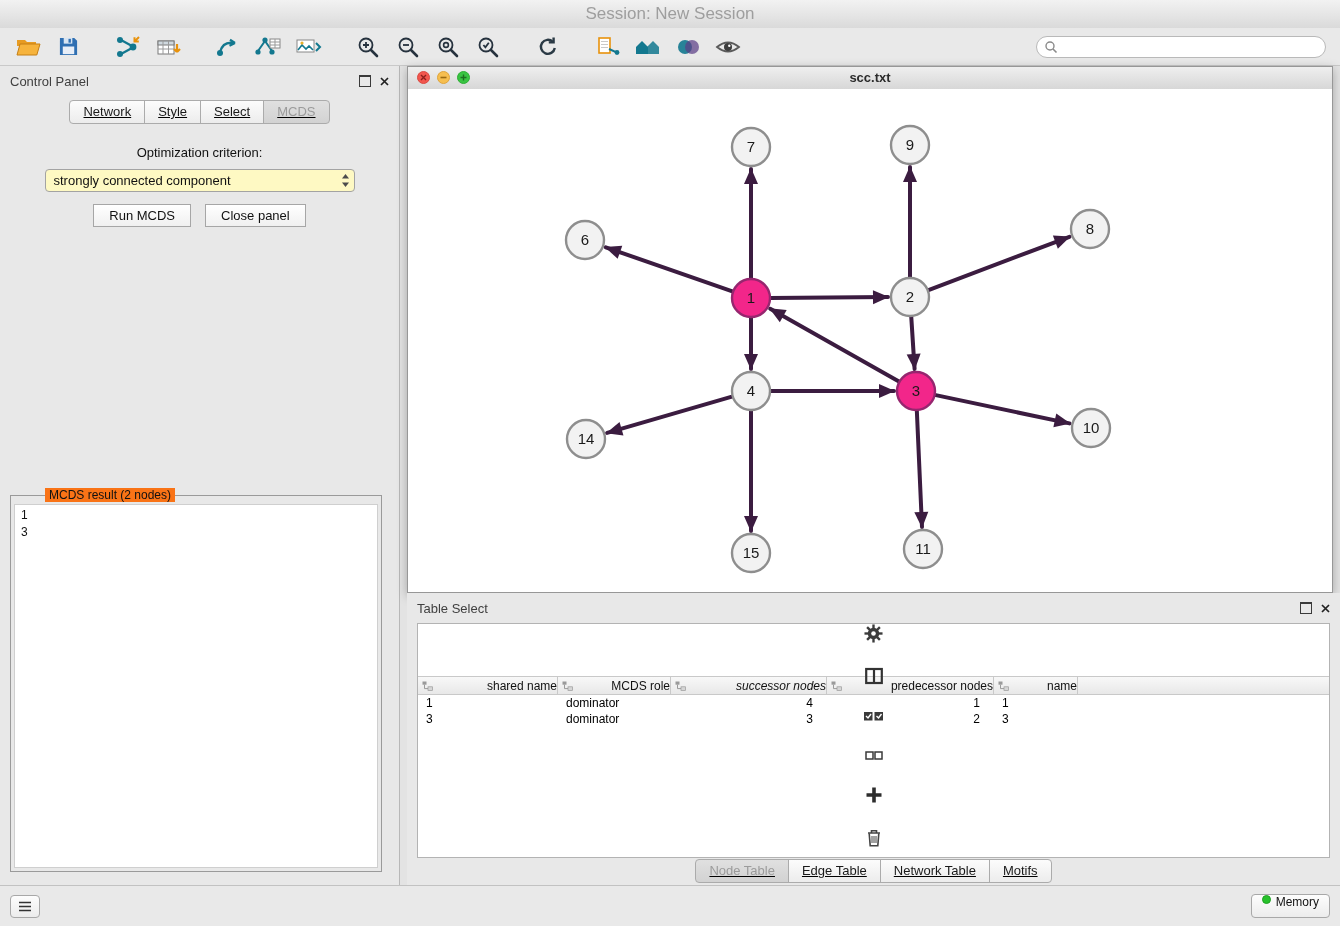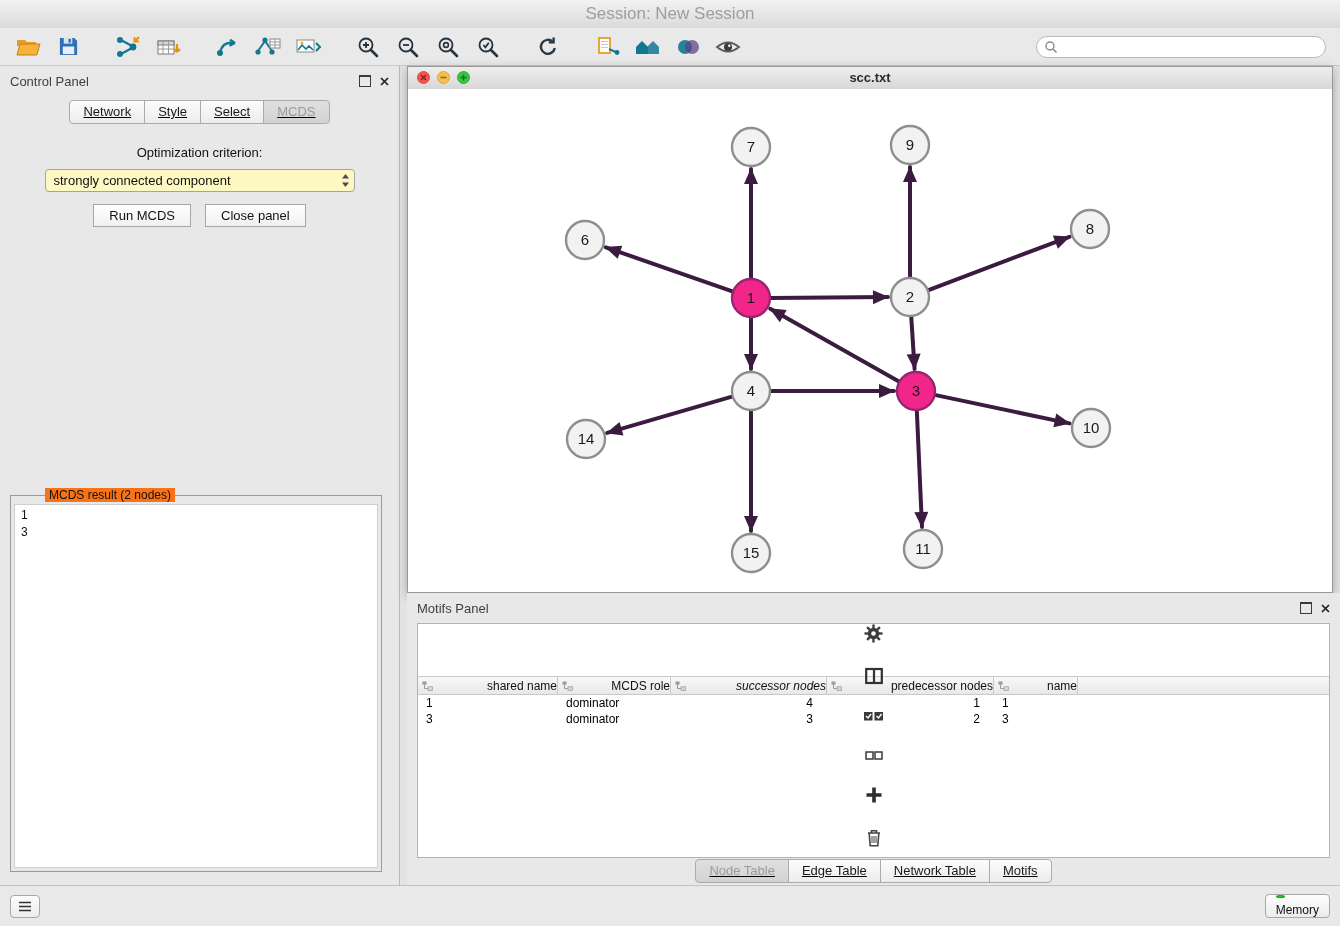--- a/index.html
+++ b/index.html
@@ -57,21 +57,21 @@
   .th .sort-ic{position:absolute;left:4px;top:4px;}
   .th.filler{flex:1;border-right:none;}
   .tr{display:flex;height:16px;line-height:16px;font-size:12px;color:#000;}
   .td{padding:0 8px;box-sizing:border-box;flex-shrink:0;white-space:nowrap;overflow:hidden;}
   .td.r{padding-right:14px;}
   #tp-tabs{position:absolute;left:0;bottom:3px;width:100%;display:flex;justify-content:center;}
 
   
   #statusbar{position:absolute;left:0;bottom:0;width:100%;height:40px;background:#e9e9e9;border-top:1px solid #c2c2c2;}
   #menu-btn{position:absolute;left:10px;top:9px;width:28px;height:21px;background:linear-gradient(#fdfdfd,#ececec);border:1px solid #a8a8a8;border-radius:4px;display:flex;align-items:center;justify-content:center;}
-  #memory-btn{position:absolute;right:10px;top:8px;height:22px;background:linear-gradient(#fdfdfd,#ececec);border:1px solid #a8a8a8;border-radius:4px;display:flex;gap:5px;padding:0 10px;font-size:12px;color:#111;flex-direction:column;}
+  #memory-btn{position:absolute;right:10px;top:8px;height:22px;background:linear-gradient(#fdfdfd,#ececec);border:1px solid #a8a8a8;border-radius:4px;display:flex;gap:5px;padding:0 10px;font-size:12px;color:#111;}
   #memory-dot{width:9px;height:9px;border-radius:50%;background:#27c22b;border:1px solid #1ea122;box-sizing:border-box;}
 </style>
 </head>
 <body>
 
 <div id="window">
 
   <div id="titlebar">
     <span>Session: New Session</span>
   </div>
@@ -344,21 +344,21 @@
           <g>
             <circle cx="515" cy="460" r="19" fill="#f2f2f2" stroke="#8e8e8e" stroke-width="2.4"></circle>
             <text x="515" y="465" text-anchor="middle" font-size="15" fill="#1a1a1a">11</text>
           </g>
         </svg>
     </div>
   </div>
 
   <div id="table-panel">
     <div class="panel-header">
-      <span>Motifs Panel</span>
+      <span>Table Select</span>
       <span class="winbtns">
         <span class="float-ic"></span>
         <svg width="9" height="9" viewBox="0 0 9 9">
             <path d="M1 1 L8 8 M8 1 L1 8" stroke="#222" stroke-width="1.7"></path>
           </svg>
       </span>
     </div>
     <div id="tp-box">
       <div id="tp-toolbar">
         <span>

